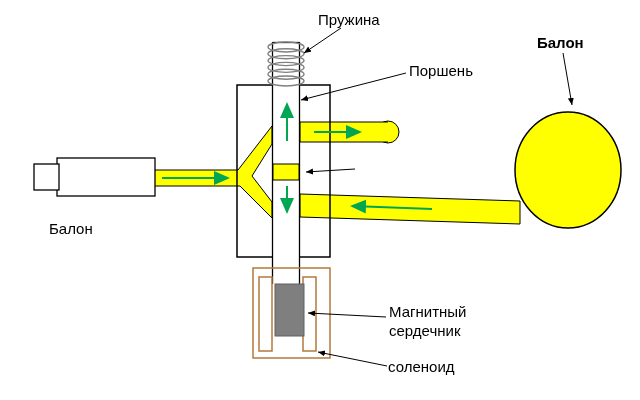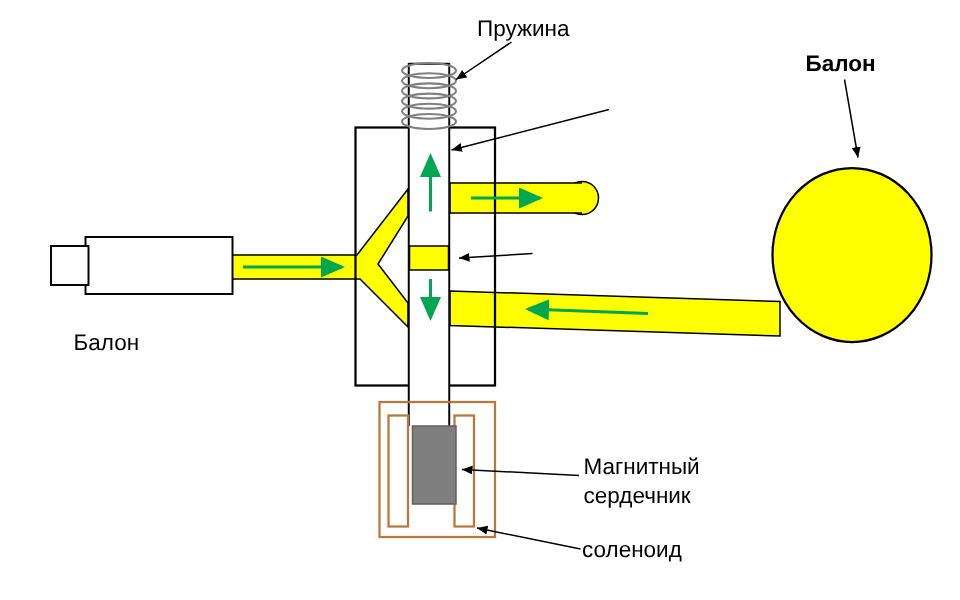--- a/index.html
+++ b/index.html
@@ -81,20 +81,21 @@
       <line x1="406" y1="73" x2="301" y2="100" marker-end="url(#mBlack)"></line>
       <line x1="563" y1="53" x2="572" y2="105" marker-end="url(#mBlack)"></line>
       <line x1="355" y1="169" x2="306" y2="172" marker-end="url(#mBlack)"></line>
       <line x1="386" y1="317" x2="308" y2="313" marker-end="url(#mBlack)"></line>
       <line x1="387" y1="366" x2="318" y2="352" marker-end="url(#mBlack)"></line>
     </g>
   </svg>
 
   <div class="label" style="left:318px; top:10px;">Пружина</div>
 
+  <div class="label" style="left:409px; top:61px;">Поршень</div>
 
   <div class="label" style="left:537px; top:33px;font-weight:bold;">Балон</div>
 
 
   <div class="label" style="left:49px; top:219px;">Балон</div>
 
   <div class="label" style="left:388px; top:357px;">соленоид</div>
 
   <div class="label" style="left:389px; top:302px;">Магнитный
 сердечник</div>

